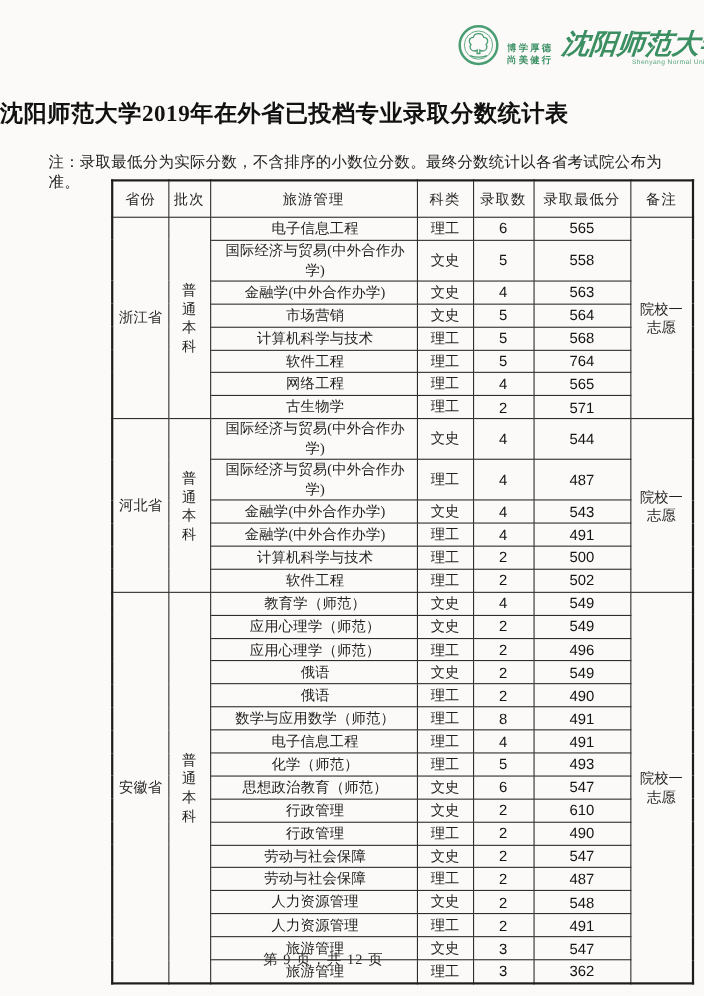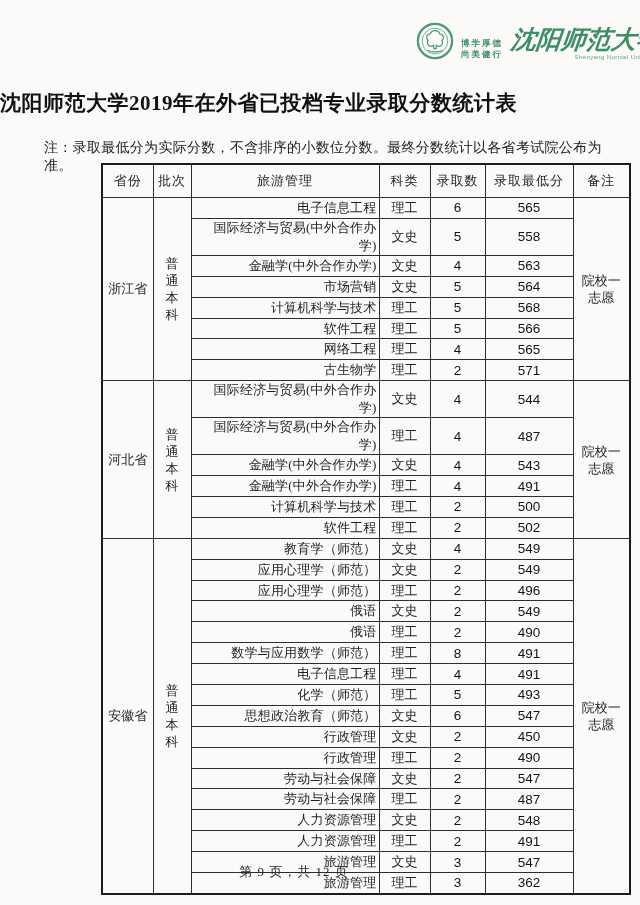--- a/index.html
+++ b/index.html
@@ -61,21 +61,21 @@
   }
   .scores th, .scores td {
     border:1px solid #2e2e2e;
     font-size:13px; color:#1f1f1f;
     text-align:center; vertical-align:middle;
     padding:0 2px;
     overflow:hidden;
   }
   .scores thead th { height:32px; font-weight:normal; letter-spacing:1px; }
   .scores tbody td { height:19.9px; }
-  .scores td.major { text-align:right; padding-left:5px; letter-spacing:0.2px; }
+  .scores td.major { text-align:center; padding-left:5px; letter-spacing:0.2px; }
   .scores td.num {
     font-family:"Liberation Sans", sans-serif;
     font-size:13.5px; color:#141414;
   }
   .scores td.batch, .scores td.remark {
     line-height:17px; padding:0 6px;font-family:Liberation Serif, serif;
   }
   .footer {
     position:absolute; top:863px; left:0; width:588px;
     text-align:center; font-size:13px; color:#2a2a2a; letter-spacing:1px;
@@ -159,21 +159,21 @@
         <tr>
           <td class="major">计算机科学与技术</td>
           <td>理工</td>
           <td class="num">5</td>
           <td class="num">568</td>
         </tr>
         <tr>
           <td class="major">软件工程</td>
           <td>理工</td>
           <td class="num">5</td>
-          <td class="num">566</td>
+          <td class="num">764</td>
         </tr>
         <tr>
           <td class="major">网络工程</td>
           <td>理工</td>
           <td class="num">4</td>
           <td class="num">565</td>
         </tr>
         <tr>
           <td class="major">古生物学</td>
           <td>理工</td>
@@ -273,21 +273,21 @@
         <tr>
           <td class="major">思想政治教育（师范）</td>
           <td>文史</td>
           <td class="num">6</td>
           <td class="num">547</td>
         </tr>
         <tr>
           <td class="major">行政管理</td>
           <td>文史</td>
           <td class="num">2</td>
-          <td class="num">450</td>
+          <td class="num">610</td>
         </tr>
         <tr>
           <td class="major">行政管理</td>
           <td>理工</td>
           <td class="num">2</td>
           <td class="num">490</td>
         </tr>
         <tr>
           <td class="major">劳动与社会保障</td>
           <td>文史</td>

